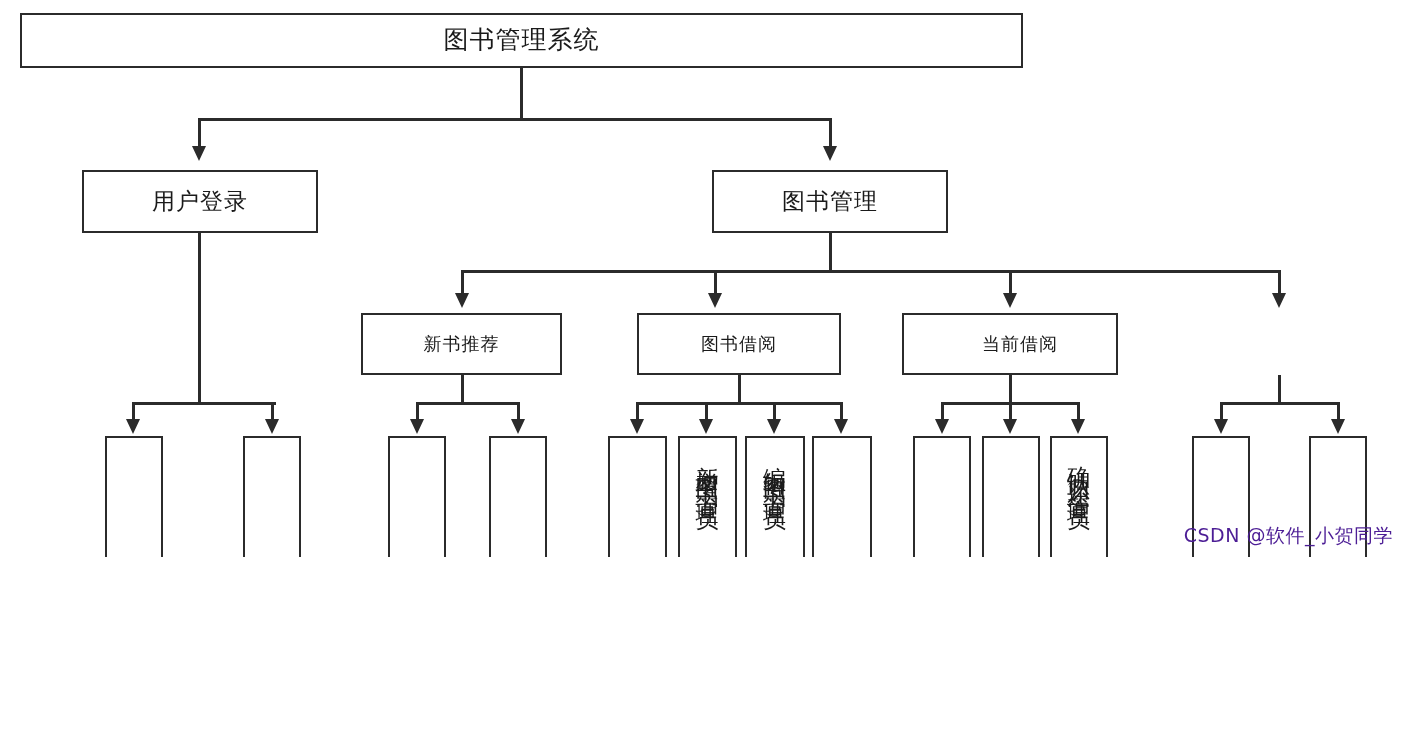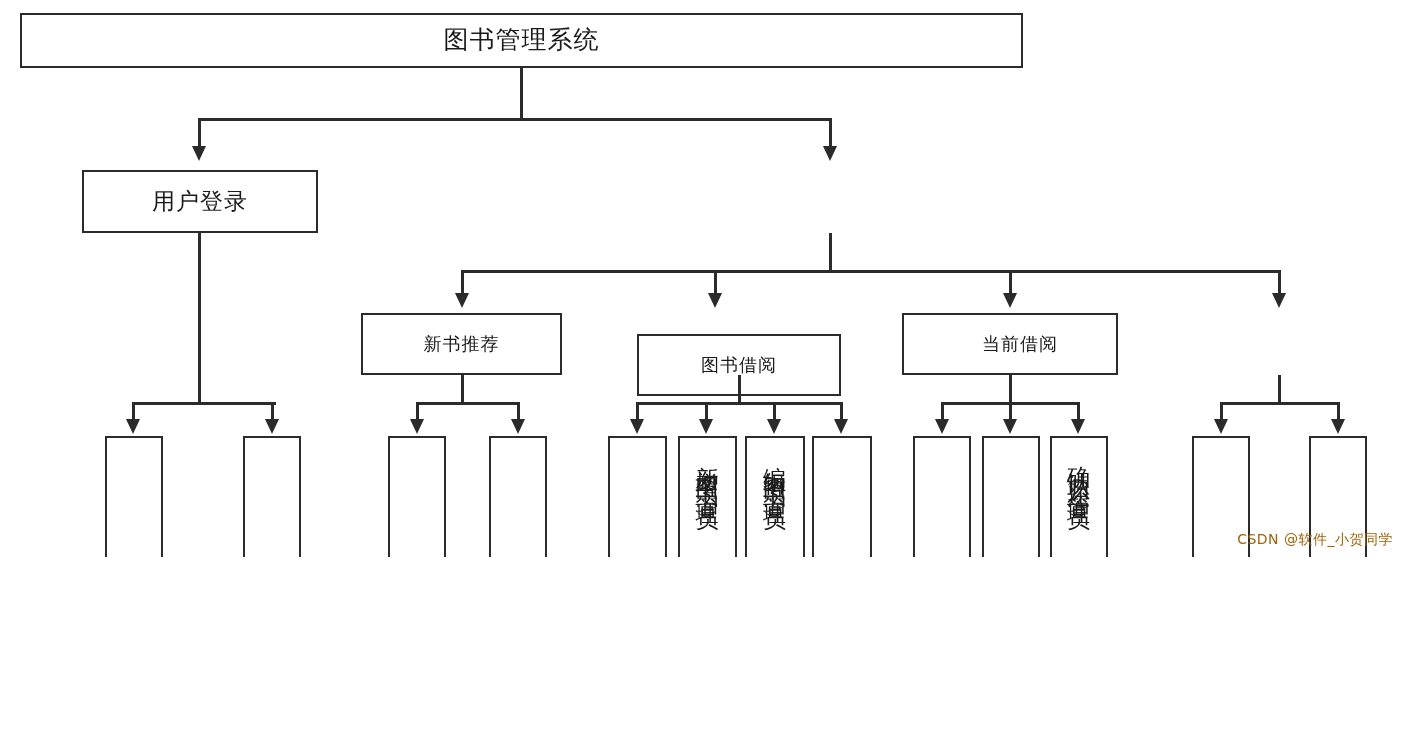--- a/index.html
+++ b/index.html
@@ -64,22 +64,22 @@
     height: 0;
     border-left: 7px solid transparent;
     border-right: 7px solid transparent;
     border-top: 15px solid #2b2b2b;
   }
 
   .watermark {
     position: absolute;
     right: 12px;
     bottom: 8px;
-    font-size: 14px;
-    color: #a16207;
+    font-size: 19px;
+    color: #4c1d95;
     white-space: nowrap;
     letter-spacing: 0.5px;
   }
 </style>
 </head>
 <body>
 
 <div id="canvas">
 
   <div class="node root" style="left:20px; top:13px; width:1003px; height:55px;">
@@ -90,20 +90,23 @@
   <div class="edge h" style="left:198px; top:118px; width:634px; height:2.5px;"></div>
   <div class="edge v" style="left:198px; top:118px; width:2.5px; height:30px;"></div>
   <div class="edge v" style="left:829px; top:118px; width:2.5px; height:30px;"></div>
   <div class="arrow" style="left:192px; top:146px;"></div>
   <div class="arrow" style="left:823px; top:146px;"></div>
 
   <div class="node l2" style="left:82px; top:170px; width:236px; height:63px;">
     <span class="label">用户登录</span>
   </div>
 
+  <div class="node l2" style="left:712px; top:170px; width:236px; height:63px;">
+    <span class="label">图书管理</span>
+  </div>
 
   <div class="edge v" style="left:198px; top:233px; width:2.5px; height:171px;"></div>
   <div class="edge h" style="left:132px; top:402px; width:144px; height:2.5px;"></div>
   <div class="edge v" style="left:132px; top:402px; width:2.5px; height:19px;"></div>
   <div class="edge v" style="left:271px; top:402px; width:2.5px; height:19px;"></div>
   <div class="arrow" style="left:126px; top:419px;"></div>
   <div class="arrow" style="left:265px; top:419px;"></div>
 
   <div class="edge v" style="left:829px; top:233px; width:2.5px; height:38px;"></div>
   <div class="edge h" style="left:461px; top:270px; width:819px; height:2.5px;"></div>
@@ -112,21 +115,21 @@
   <div class="edge v" style="left:1009px; top:270px; width:2.5px; height:25px;"></div>
   <div class="edge v" style="left:1278px; top:270px; width:2.5px; height:25px;"></div>
   <div class="arrow" style="left:455px; top:293px;"></div>
   <div class="arrow" style="left:708px; top:293px;"></div>
   <div class="arrow" style="left:1003px; top:293px;"></div>
   <div class="arrow" style="left:1272px; top:293px;"></div>
 
   <div class="node l3" style="left:361px; top:313px; width:201px; height:62px;">
     <span class="label">新书推荐</span>
   </div>
-  <div class="node l3" style="left:637px; top:313px; width:204px; height:62px;margin-top:21px;">
+  <div class="node l3" style="left:637px; top:313px; width:204px; height:62px;">
     <span class="label">图书借阅</span>
   </div>
   <div class="node l3" style="left:902px; top:313px; width:216px; height:62px;padding-left:20px;">
     <span class="label">当前借阅</span>
   </div>
 
   <div class="edge v" style="left:461px; top:375px; width:2.5px; height:29px;"></div>
   <div class="edge h" style="left:416px; top:402px; width:103px; height:2.5px;"></div>
   <div class="edge v" style="left:416px; top:402px; width:2.5px; height:19px;"></div>
   <div class="edge v" style="left:517px; top:402px; width:2.5px; height:19px;"></div>

